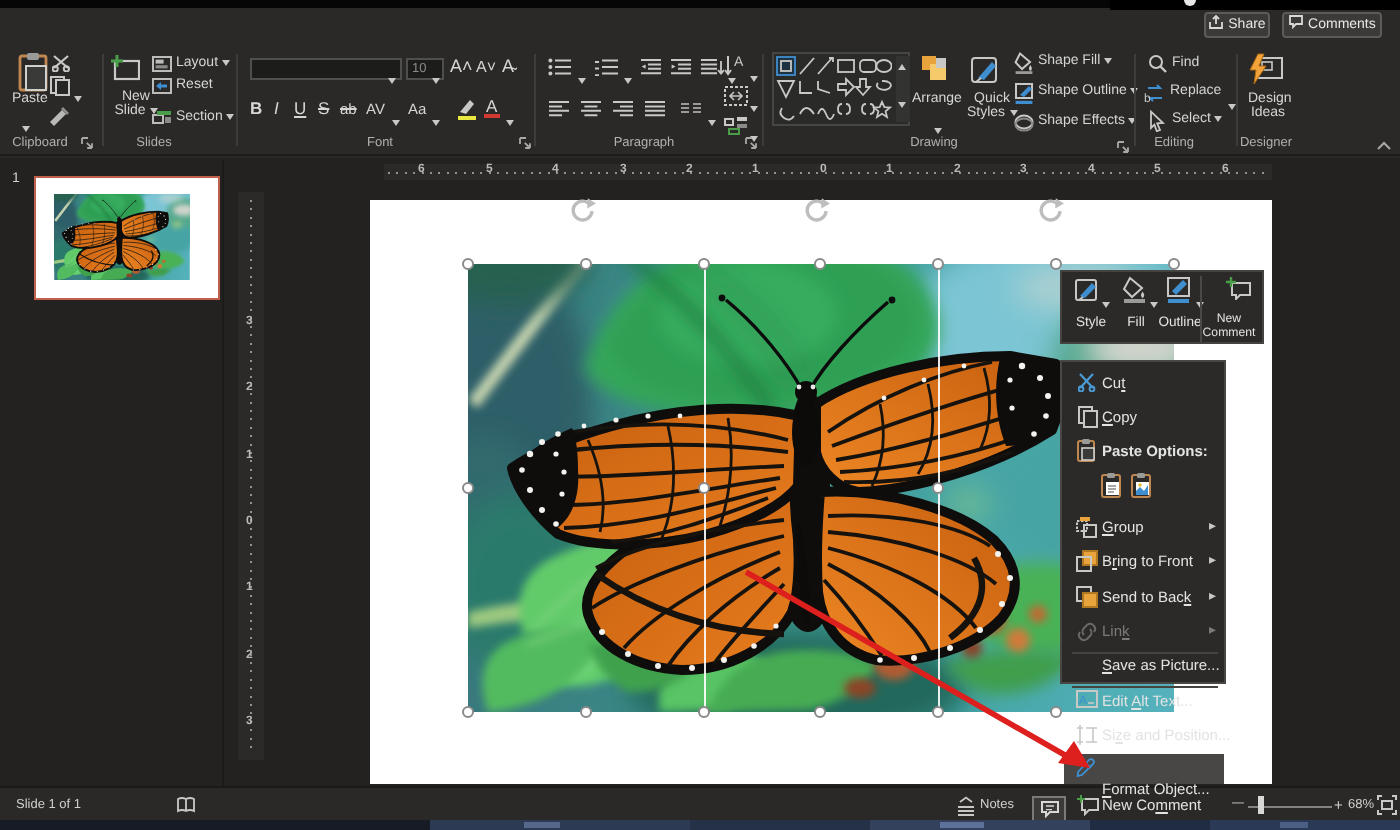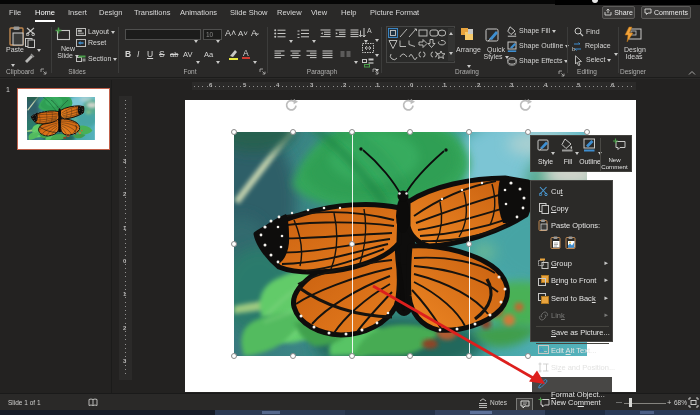--- a/index.html
+++ b/index.html
@@ -34,33 +34,20 @@
 .mlabel { position:absolute; left:19px; top:0px; }
 .marrow { position:absolute; right:4px; top:0px; color:#c8c8c7; font-size:7px; }
 
 #status { left:0; top:393px; width:700px; height:17px; background:#2a2928; border-top:1px solid #1a1a1a; color:#d0d0cf; font-size:6.5px; }
 #taskbar { left:0; top:410px; width:700px; height:5px; background:#161b26; }
 </style>
 </head>
 <body>
 <div id="app">
   <div id="topstrip" class="abs"></div>
-  <div id="tabs" class="abs">
-    <span class="tab" style="left:9px">File</span>
-    <span class="tab" style="left:35px;color:#fff;border-bottom:2px solid #fff;padding-bottom:3px">Home</span>
-    <span class="tab" style="left:68px">Insert</span>
-    <span class="tab" style="left:99px">Design</span>
-    <span class="tab" style="left:134px">Transitions</span>
-    <span class="tab" style="left:180px">Animations</span>
-    <span class="tab" style="left:230px">Slide Show</span>
-    <span class="tab" style="left:277px">Review</span>
-    <span class="tab" style="left:311px">View</span>
-    <span class="tab" style="left:341px">Help</span>
-    <span class="tab" style="left:370px">Picture Format</span>
-  </div>
   <div class="abs" style="left:555px;top:0;width:145px;height:5px;background:#000"></div>
     <div class="abs" style="left:592px;top:0;width:6px;height:3px;background:#e8e8e8;border-radius:0 0 3px 3px"></div>
   <div class="abs" style="left:602px;top:6px;width:33px;height:13px;background:#3b3a39;border:1px solid #5c5b59;border-radius:2px;color:#e8e8e8;font-size:7px;line-height:11px;text-align:center;z-index:5"><svg style="vertical-align:-1px" width="8" height="8" viewBox="0 0 8 8">
         <path d="M1,4 v3 h6 v-3 M4,5 v-4 M2.5,2.5 L4,1 L5.5,2.5" stroke="#d8d8d6" fill="none" stroke-width="0.9"></path>
       </svg> Share</div>
   <div class="abs" style="left:641px;top:6px;width:50px;height:13px;background:#3b3a39;border:1px solid #5c5b59;border-radius:2px;color:#e8e8e8;font-size:7px;line-height:11px;text-align:center;z-index:5"><svg style="vertical-align:-1px" width="8" height="8" viewBox="0 0 8 8">
         <path d="M1,1 h6 v4 h-3 l-1.5,1.5 v-1.5 h-1.5 z" stroke="#d8d8d6" fill="none" stroke-width="0.9"></path>
       </svg> Comments</div>
   <div id="ribbon" class="abs">
 
@@ -417,21 +404,21 @@
       </svg>
     <div class="mitem" style="top:23px">
         <span class="mlabel"><u>C</u>opy</span>
       </div>
     <svg class="abs" style="left:7px;top:38px" width="11" height="12" viewBox="0 0 11 12">
         <rect x="1" y="1.5" width="8" height="10" rx="1" fill="none" stroke="#c08850"></rect>
         <rect x="3" y="0.5" width="4" height="2.5" rx="0.8" fill="#9a9a98"></rect>
         <rect x="3" y="5" width="6" height="6" fill="#3a3a38" stroke="#d0d0ce" stroke-width="0.8"></rect>
       </svg>
     <div class="mitem" style="top:40px">
-        <span class="mlabel" style="font-weight:normal">Paste Options:</span>
+        <span class="mlabel" style="font-weight:bold">Paste Options:</span>
       </div>
     <svg class="abs" style="left:19px;top:55px" width="12" height="13" viewBox="0 0 12 13">
         <rect x="1" y="1.5" width="9" height="11" rx="1" fill="none" stroke="#c08850"></rect>
         <rect x="3.5" y="0.5" width="4" height="2.5" rx="0.8" fill="#9a9a98"></rect>
         <rect x="3" y="5" width="6.5" height="6.5" fill="#fff"></rect>
         <path d="M4,7 h4 M4,8.5 h4 M4,10 h3" stroke="#8a8a88" stroke-width="0.7"></path>
       </svg>
     <svg class="abs" style="left:34px;top:55px" width="12" height="13" viewBox="0 0 12 13">
         <rect x="1" y="1.5" width="9" height="11" rx="1" fill="none" stroke="#c08850"></rect>
         <rect x="3.5" y="0.5" width="4" height="2.5" rx="0.8" fill="#9a9a98"></rect>

